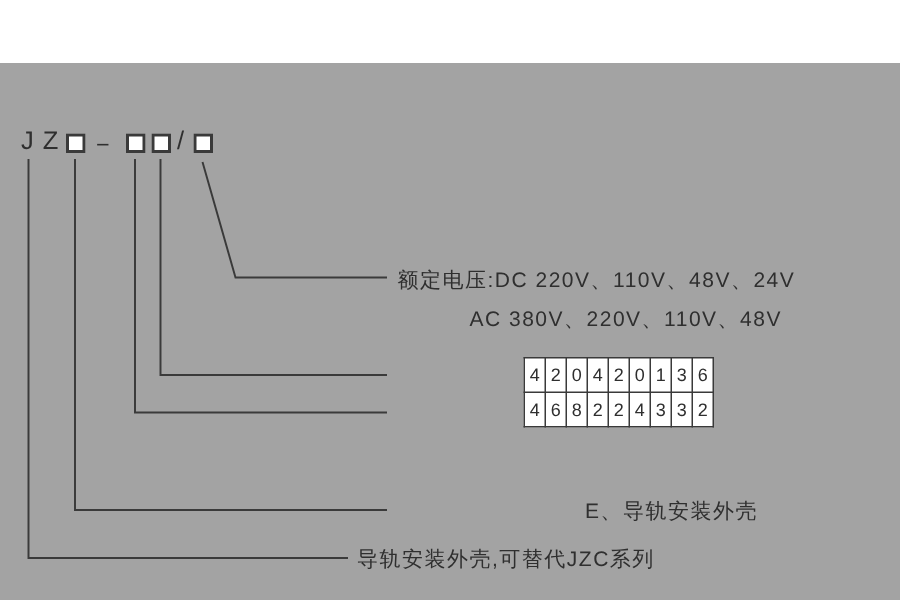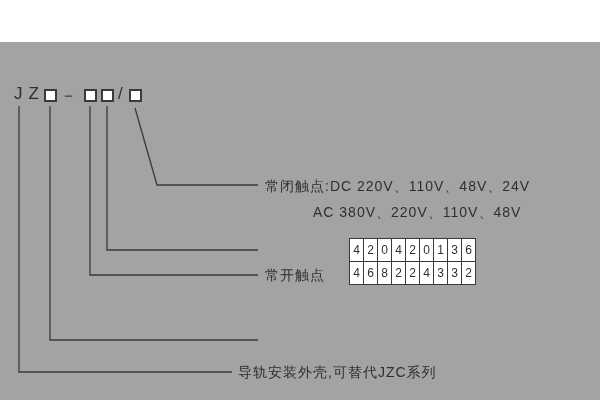--- a/index.html
+++ b/index.html
@@ -26,23 +26,23 @@
   <span class="box" style="left:129px;top:47px;"></span>
 
   <svg class="lines" width="600" height="400" viewBox="0 0 600 400">
     <polyline points="19,64 19,330 232,330" fill="none" stroke="#3a3a3a" stroke-width="1.3"></polyline>
     <polyline points="50,64 50,298 258,298" fill="none" stroke="#3a3a3a" stroke-width="1.3"></polyline>
     <polyline points="90,64 90,233 258,233" fill="none" stroke="#3a3a3a" stroke-width="1.3"></polyline>
     <polyline points="107,64 107,208 258,208" fill="none" stroke="#3a3a3a" stroke-width="1.3"></polyline>
     <polyline points="135,66 157,143 258,143" fill="none" stroke="#3a3a3a" stroke-width="1.3"></polyline>
   </svg>
 
-  <div class="label" style="left:265px;top:135px;">常闭触点:DC 220V、110V、48V、24V</div>
+  <div class="label" style="left:265px;top:135px;">额定电压:DC 220V、110V、48V、24V</div>
   <div class="label" style="left:313px;top:161px;text-align:right;">AC 380V、220V、110V、48V</div>
-  <div class="label" style="left:265px;top:224px;">常开触点</div>
+  <div class="label" style="left:390px;top:289px;">E、导轨安装外壳</div>
   <div class="label" style="left:238px;top:321px;">导轨安装外壳,可替代JZC系列</div>
 
   <table class="contacts">
     <tbody>
         <tr>
       <td>4</td>
       <td>2</td>
       <td>0</td>
       <td>4</td>
       <td>2</td>

